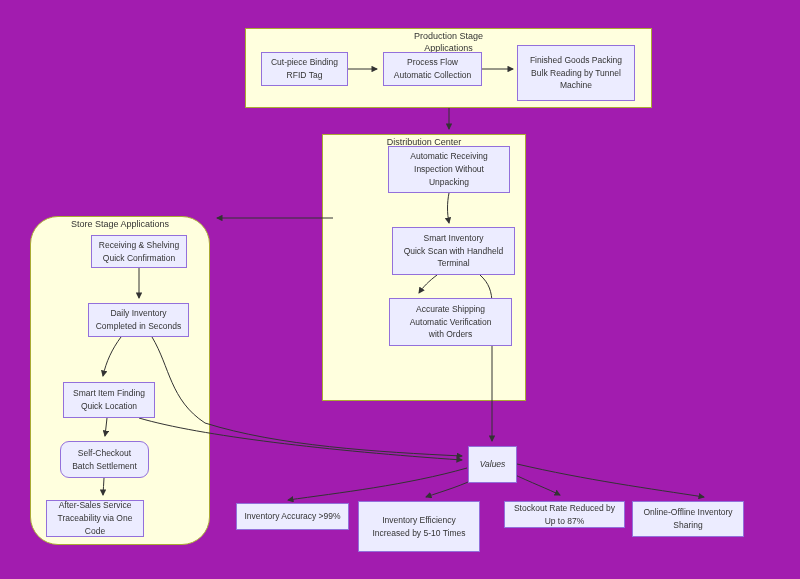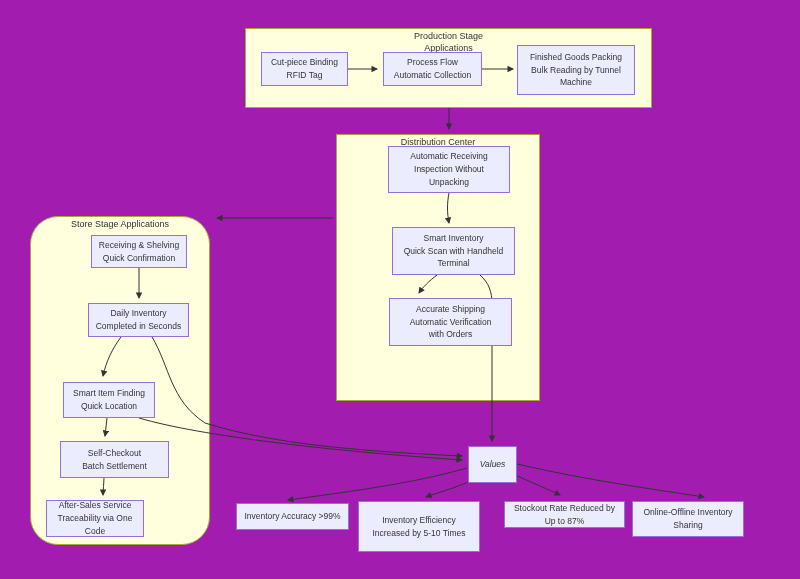--- a/index.html
+++ b/index.html
@@ -25,21 +25,21 @@
 </style>
 </head>
 <body>
 
 <div id="canvas">
 
   <div class="cluster" style="left:245px;top:28px;width:407px;height:80px;">
     <div class="cluster-title">Production Stage
 Applications</div>
   </div>
-  <div class="cluster" style="left:336px;top:134px;width:204px;height:267px;">
+  <div class="cluster" style="left:322px;top:134px;width:204px;height:267px;">
     <div class="cluster-title">Distribution Center</div>
   </div>
   <div class="cluster" style="left:30px;top:216px;width:180px;height:329px;border-radius:28px;">
     <div class="cluster-title">Store Stage Applications</div>
   </div>
 
   <svg id="edges" width="800" height="579" viewBox="0 0 800 579">
     <defs>
       <marker id="arrow" viewBox="0 0 10 10" refX="8.5" refY="5" markerWidth="6.5" markerHeight="6.5" orient="auto">
         <path d="M0,0 L10,5 L0,10 z" fill="#333333"></path>
@@ -63,41 +63,41 @@
       <path d="M483,475 C462,486 443,491 426,497" marker-end="url(#arrow)"></path>
       <path d="M511,473 C532,483 548,489 560,495" marker-end="url(#arrow)"></path>
       <path d="M517,464 C586,480 652,489 704,497" marker-end="url(#arrow)"></path>
     </g>
   </svg>
 
   <div class="node" style="left:261px;top:52px;width:87px;height:34px;">Cut-piece Binding
 RFID Tag</div>
   <div class="node" style="left:383px;top:52px;width:99px;height:34px;">Process Flow
 Automatic Collection</div>
-  <div class="node" style="left:517px;top:45px;width:118px;height:50px;text-align:center;">Finished Goods Packing
+  <div class="node" style="left:517px;top:45px;width:118px;height:56px;text-align:center;">Finished Goods Packing
 Bulk Reading by Tunnel
 Machine</div>
 
   <div class="node" style="left:388px;top:146px;width:122px;height:47px;">Automatic Receiving
 Inspection Without
 Unpacking</div>
   <div class="node" style="left:392px;top:227px;width:123px;height:48px;">Smart Inventory
 Quick Scan with Handheld
 Terminal</div>
   <div class="node" style="left:353px;top:298px;width:123px;height:48px;margin-left:36px;">Accurate Shipping
 Automatic Verification
 with Orders</div>
 
   <div class="node" style="left:91px;top:235px;width:96px;height:33px;">Receiving &amp; Shelving
 Quick Confirmation</div>
   <div class="node" style="left:88px;top:303px;width:101px;height:34px;">Daily Inventory
 Completed in Seconds</div>
   <div class="node" style="left:63px;top:382px;width:92px;height:36px;">Smart Item Finding
 Quick Location</div>
-  <div class="node" style="left:60px;top:441px;width:109px;height:37px;">Self-Checkout
+  <div class="node" style="left:60px;top:441px;width:89px;height:37px;border-radius:9px;">Self-Checkout
 Batch Settlement</div>
   <div class="node" style="left:46px;top:500px;width:98px;height:37px;">After-Sales Service
 Traceability via One Code</div>
 
   <div class="node" style="left:468px;top:446px;width:49px;height:37px;font-style:italic;">Values</div>
 
   <div class="node" style="left:224px;top:503px;width:113px;height:27px;margin-left:12px;">Inventory Accuracy &gt;99%</div>
   <div class="node" style="left:358px;top:501px;width:122px;height:51px;">Inventory Efficiency
 Increased by 5-10 Times</div>
   <div class="node" style="left:504px;top:501px;width:121px;height:27px;">Stockout Rate Reduced by

